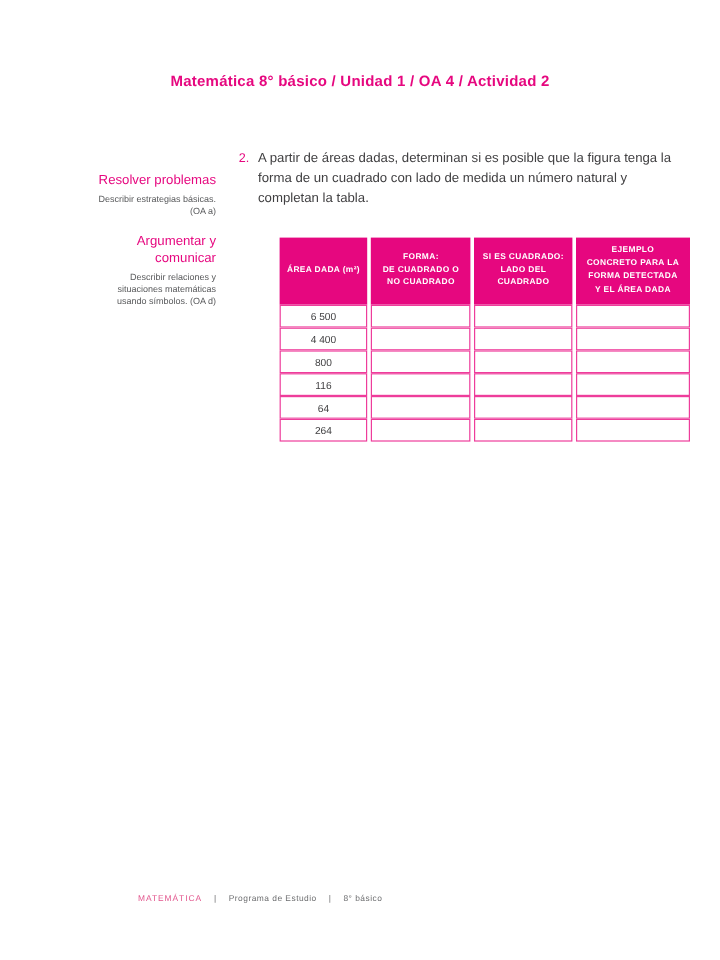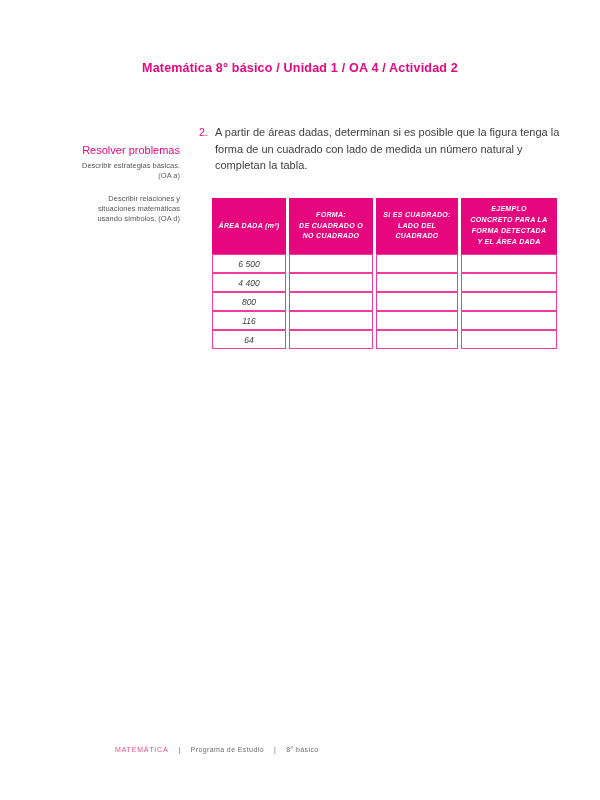--- a/index.html
+++ b/index.html
@@ -47,21 +47,21 @@
     color:var(--accent);
     font-size:10.5px; line-height:16.5px;
     width:16px; flex:0 0 16px;
   }
   .activity-text {
     color:var(--body-text);
     font-size:11px; line-height:16.5px;
   }
 
   
-  .grid-table-wrap { position:absolute; top:198px; left:187px;font-style:italic; }
+  .grid-table-wrap { position:absolute; top:198px; left:208px; }
   table.grid {
     border-collapse:separate;
     border-spacing:3px 0;
     table-layout:fixed;
   }
   table.grid col.c1 { width:74px; }
   table.grid col.c2 { width:84px; }
   table.grid col.c3 { width:82px; }
   table.grid col.c4 { width:96px; }
   table.grid th {
@@ -107,20 +107,21 @@
 <div class="page">
 
   <div class="doc-title">Matemática 8° básico / Unidad 1 / OA 4 / Actividad 2</div>
 
   <div class="sidebar">
     <div class="skill">
       <div class="skill-heading">Resolver problemas</div>
       <div class="skill-body">Describir estrategias básicas. (OA a)</div>
     </div>
     <div class="skill">
+      <div class="skill-heading">Argumentar y comunicar</div>
       <div class="skill-body">Describir relaciones y situaciones matemáticas usando símbolos. (OA d)</div>
     </div>
   </div>
 
   <div class="activity">
     <div class="activity-number">2.</div>
     <div class="activity-text">A partir de áreas dadas, determinan si es posible que la figura tenga la forma de un cuadrado con lado de medida un número natural y completan la tabla.</div>
   </div>
 
   <div class="grid-table-wrap">
@@ -170,20 +171,26 @@
             <td></td>
             <td></td>
             <td></td>
           </tr>
           <tr>
             <td>64</td>
             <td></td>
             <td></td>
             <td></td>
           </tr>
+          <tr>
+            <td>264</td>
+            <td></td>
+            <td></td>
+            <td></td>
+          </tr>
         </tbody>
     </table>
   </div>
 
   <div class="footer">
     <span class="brand">MATEMÁTICA</span><span class="sep">|</span><span>Programa de Estudio</span><span class="sep">|</span><span>8° básico</span>
   </div>
 
 </div>
 

